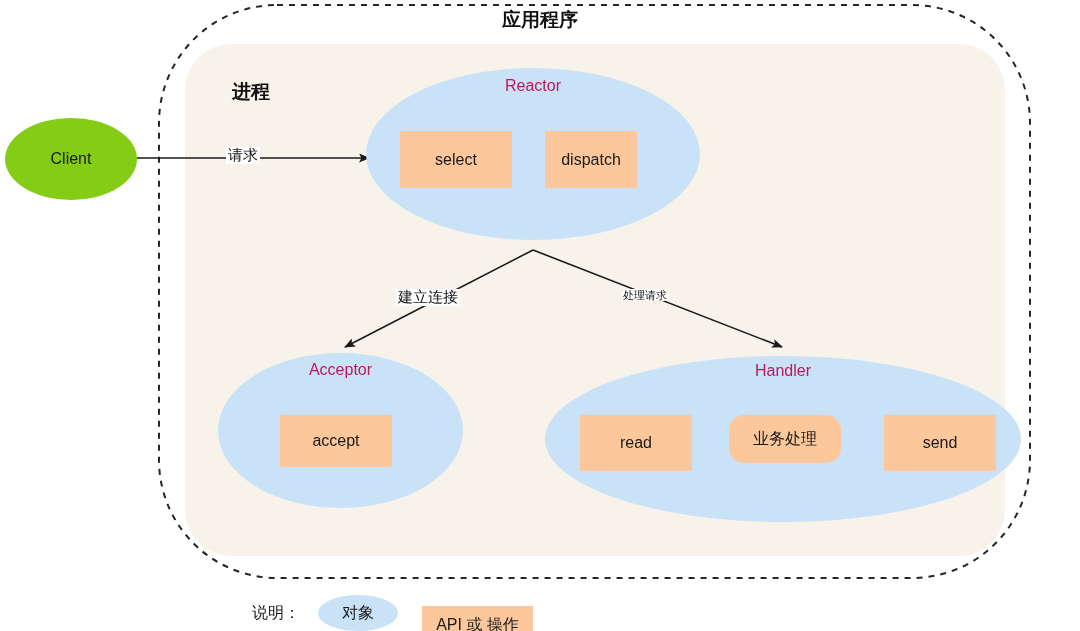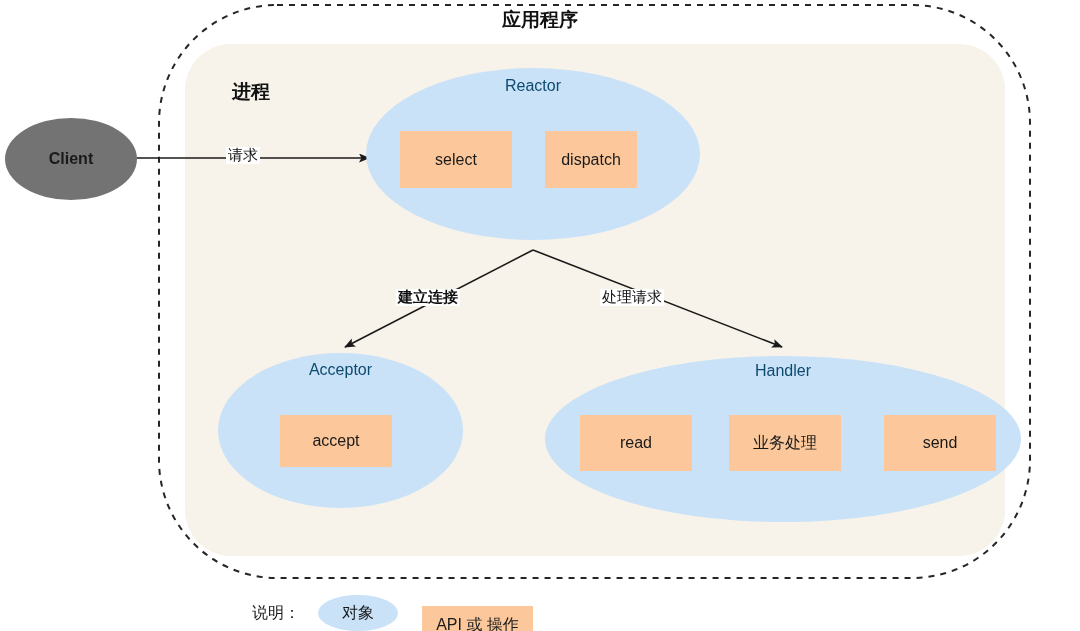--- a/index.html
+++ b/index.html
@@ -31,35 +31,34 @@
     justify-content: center;
     box-sizing: border-box;
   }
   .ellipse-node {
     border-radius: 50%;
   }
   .obj-ellipse {
     background: #c9e2f8;
   }
   .client-ellipse {
-    background: #737373;
-    font-weight: bold;
+    background: #84cc16;
   }
   .api-box {
     background: #fcc89b;
   }
   .txt {
     white-space: nowrap;
     line-height: 1;
   }
   .label-dark {
     color: #1a1a1a;
   }
   .label-gray {
-    color: #0c4a6e;
+    color: #be185d;
   }
   .edge-label {
     position: absolute;
     background: #ffffff;
     padding: 0 2px;
     color: #111111;
     white-space: nowrap;
     line-height: 1.1;
   }
   .panel-title {
@@ -119,39 +118,39 @@
   <div class="txt label-gray" style="position:absolute; left:366px; top:78px; width:334px; text-align:center; font-size:16px;">Reactor</div>
 
   <div class="node api-box" style="left:400px; top:131px; width:112px; height:57px;">
     <span class="txt label-dark" style="font-size:16px;">select</span>
   </div>
 
   <div class="node api-box" style="left:545px; top:131px; width:92px; height:57px;">
     <span class="txt label-dark" style="font-size:16px;">dispatch</span>
   </div>
 
-  <div class="edge-label txt" style="left:396px; top:289px; font-size:15px;font-weight:bold;">建立连接</div>
+  <div class="edge-label txt" style="left:396px; top:289px; font-size:15px;">建立连接</div>
 
-  <div class="edge-label txt" style="left:600px; top:289px; font-size:15px;">处理请求</div>
+  <div class="edge-label txt" style="left:621px; top:289px; font-size:11px;border-radius:6px;">处理请求</div>
 
   <div class="node ellipse-node obj-ellipse" style="left:218px; top:353px; width:245px; height:155px;"></div>
   <div class="txt label-gray" style="position:absolute; left:218px; top:362px; width:245px; text-align:center; font-size:16px;">Acceptor</div>
 
   <div class="node api-box" style="left:280px; top:415px; width:112px; height:52px;">
     <span class="txt label-dark" style="font-size:16px;">accept</span>
   </div>
 
   <div class="node ellipse-node obj-ellipse" style="left:545px; top:356px; width:476px; height:166px;"></div>
   <div class="txt label-gray" style="position:absolute; left:545px; top:363px; width:476px; text-align:center; font-size:16px;">Handler</div>
 
   <div class="node api-box" style="left:580px; top:415px; width:112px; height:56px;">
     <span class="txt label-dark" style="font-size:16px;">read</span>
   </div>
 
-  <div class="node api-box" style="left:729px; top:415px; width:112px; height:56px;">
+  <div class="node api-box" style="left:729px; top:415px; width:112px; height:48px;border-radius:15px;">
     <span class="txt label-dark" style="font-size:16px;">业务处理</span>
   </div>
 
   <div class="node api-box" style="left:884px; top:415px; width:112px; height:56px;">
     <span class="txt label-dark" style="font-size:16px;">send</span>
   </div>
 
   <div class="legend-row" style="left:252px; top:594px; height:38px;">
     <span class="txt label-dark" style="font-size:16px; margin-right:18px;">说明：</span>
 

